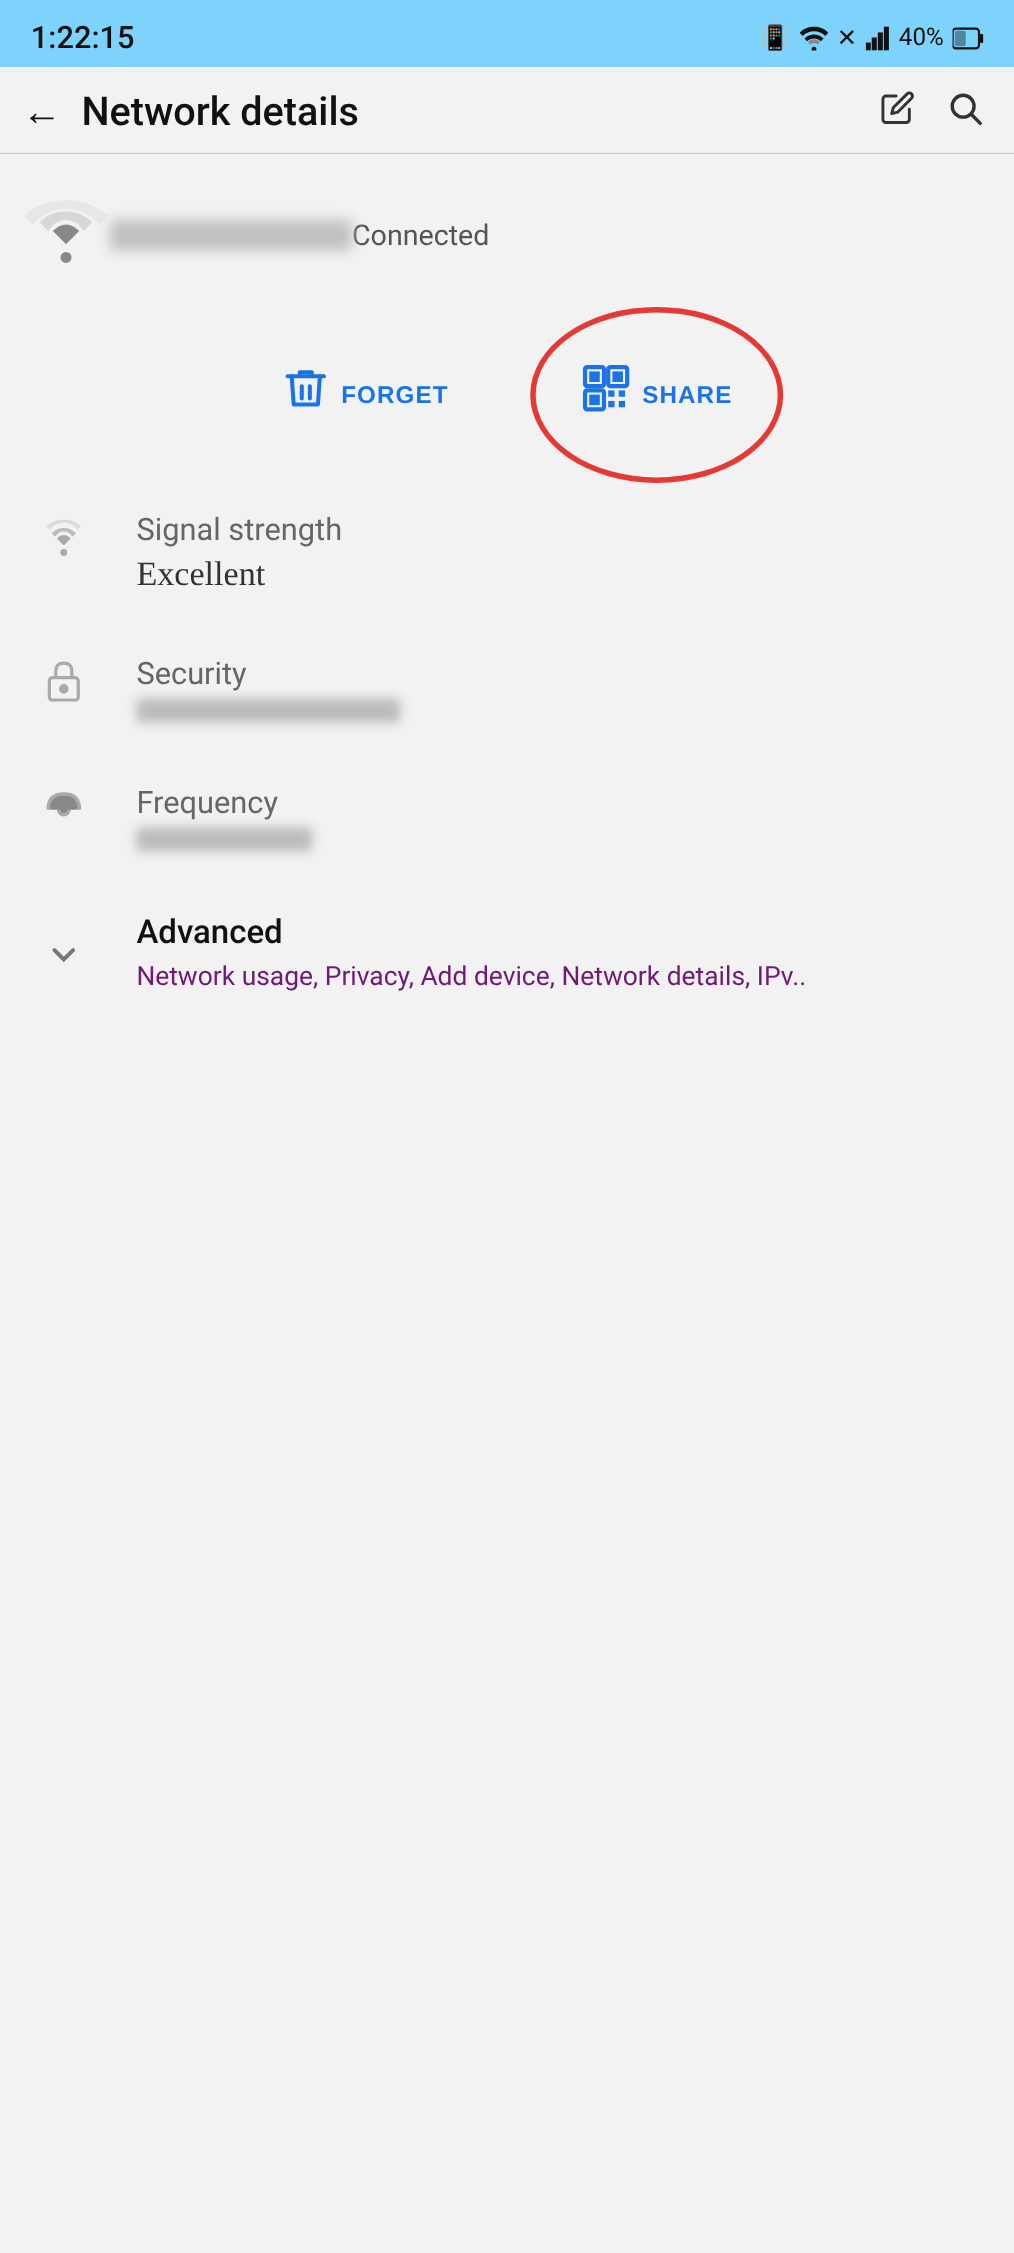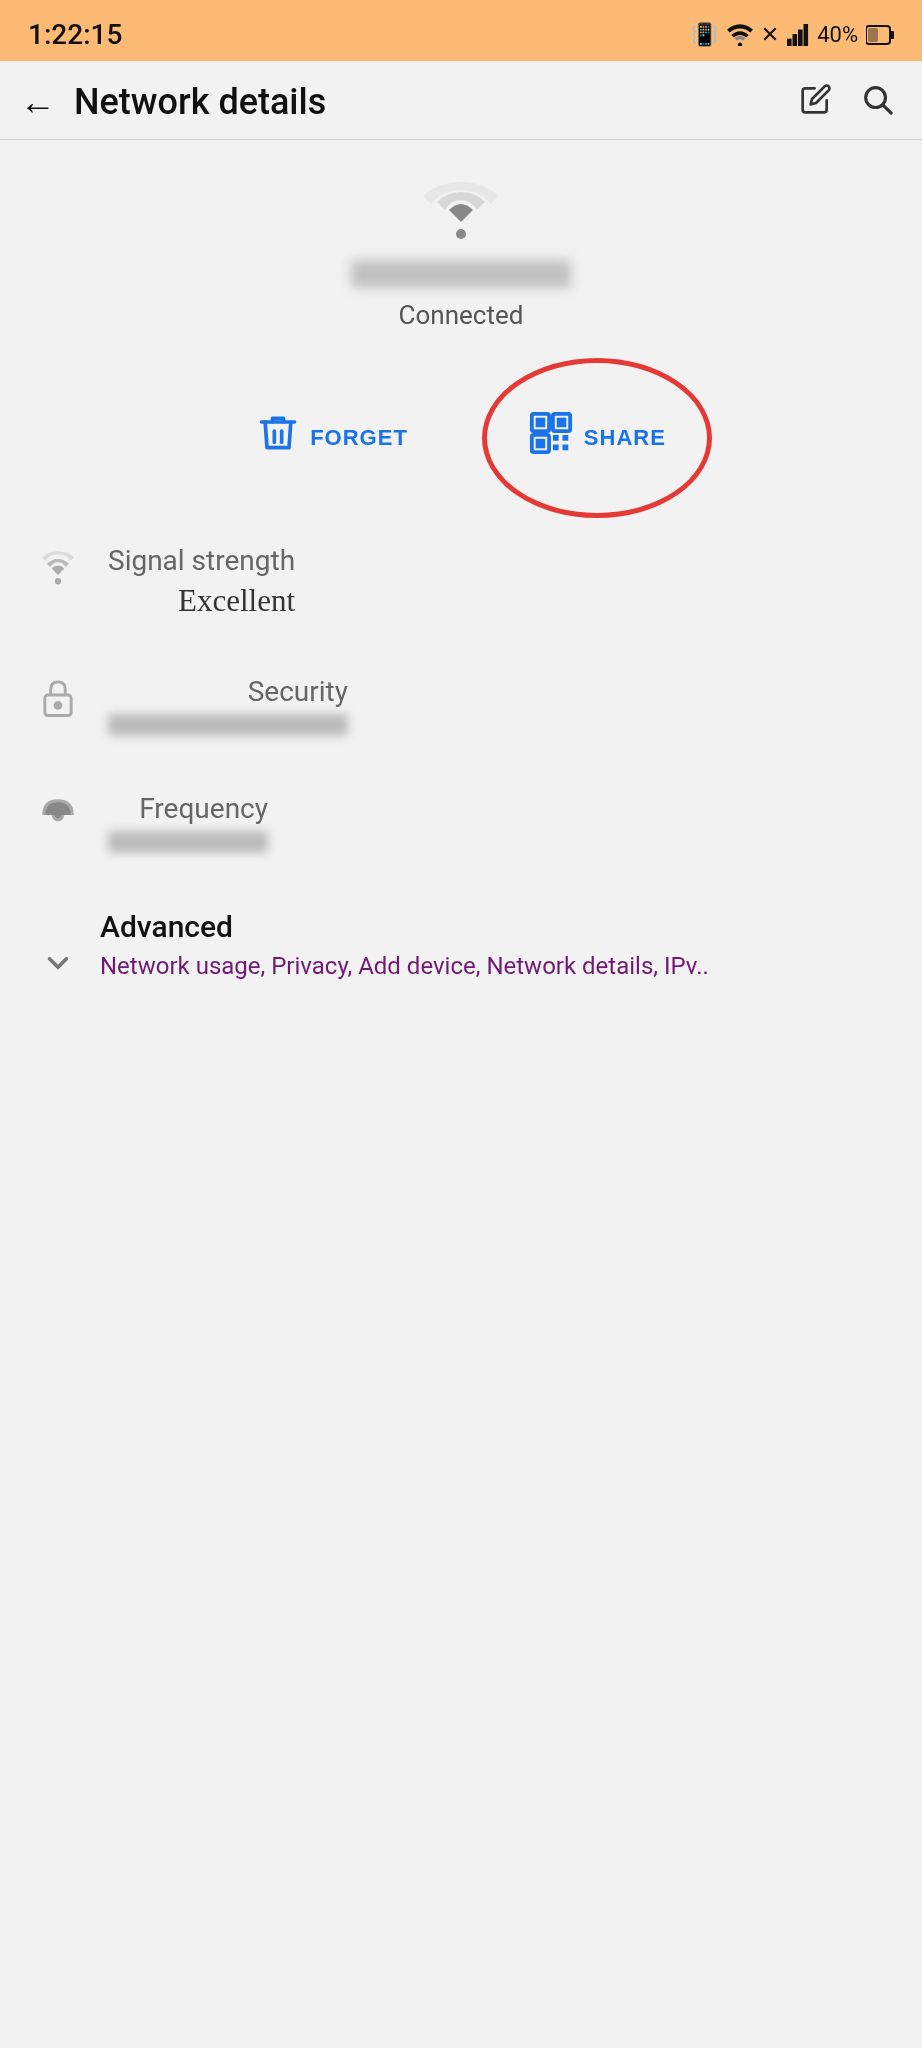--- a/index.html
+++ b/index.html
@@ -12,21 +12,21 @@
       font-family: 'Roboto', sans-serif;
       overflow-x: hidden;
     }
 
     
     .status-bar {
       display: flex;
       justify-content: space-between;
       align-items: center;
       padding: 18px 28px 10px 28px;
-      background: #fdba74;
+      background: #7dd3fc;
     }
     .status-time {
       font-size: 28px;
       font-weight: 500;
       color: #111;
     }
     .status-icons {
       display: flex;
       align-items: center;
       gap: 8px;
@@ -82,21 +82,21 @@
     
     .divider {
       height: 1px;
       background: #d0d0d0;
       margin: 0;
     }
 
     
     .network-info {
       display: flex;
-      flex-direction: column;
+      flex-direction: row;
       align-items: center;
       padding: 40px 20px 30px;
       background: #f2f2f2;
     }
 
     
     .wifi-icon-large {
       width: 80px;
       height: 60px;
       margin-bottom: 20px;
@@ -171,22 +171,21 @@
     .detail-list {
       background: #f2f2f2;
       padding: 0 20px;
     }
 
     .detail-item {
       display: flex;
       align-items: flex-start;
       padding: 28px 12px;
       border-bottom: none;
-      gap: 24px;
-      text-align: right;
+      gap: 40px;
     }
 
     .detail-icon {
       width: 52px;
       display: flex;
       align-items: center;
       justify-content: center;
       flex-shrink: 0;
       margin-top: 4px;
     }
@@ -228,23 +227,23 @@
       width: 240px;
       height: 22px;
       background: #bbb;
       border-radius: 4px;
       filter: blur(5px);
     }
 
     
     .advanced-item {
       display: flex;
-      align-items: flex-end;
+      align-items: center;
       padding: 28px 12px;
-      gap: 16px;
+      gap: 40px;
     }
 
     .advanced-chevron {
       width: 52px;
       display: flex;
       align-items: center;
       justify-content: center;
       flex-shrink: 0;
       font-size: 32px;
       color: #666;

